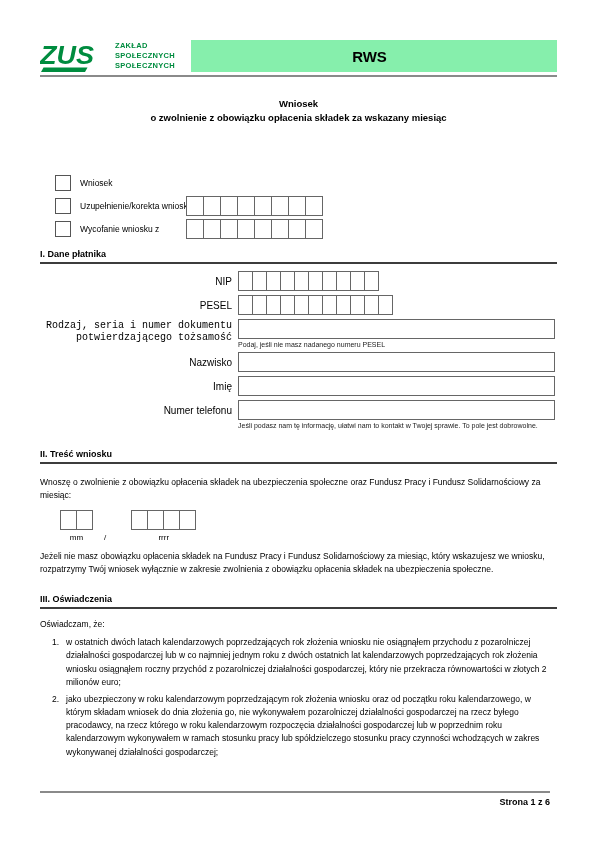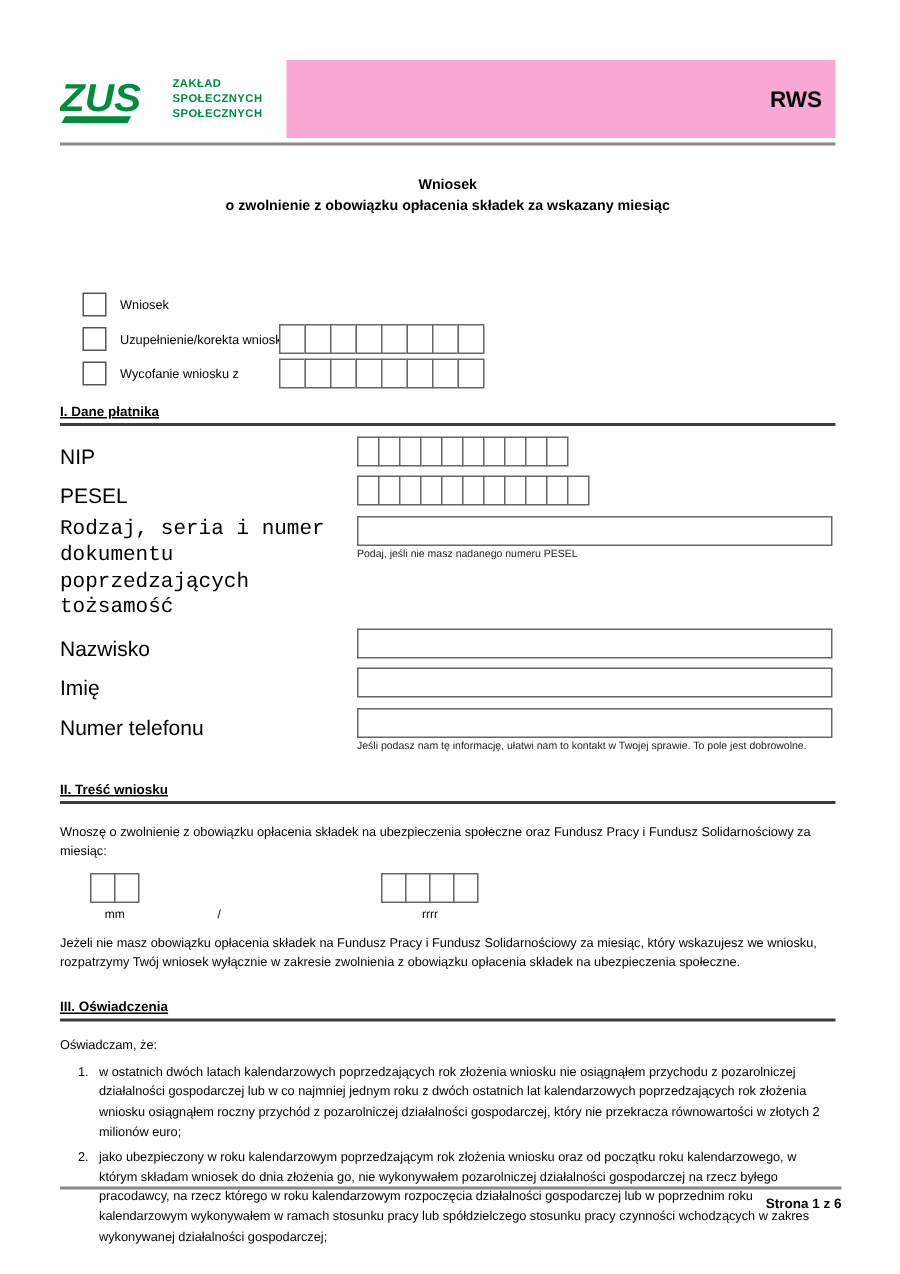--- a/index.html
+++ b/index.html
@@ -3,21 +3,21 @@
 <meta charset="utf-8">
 <style>
   * { margin:0; padding:0; box-sizing:border-box; }
   html,body { background:#e9e9e9; }
   .page {
     width:600px; height:849px; margin:0 auto; background:#ffffff;
     position:relative; font-family:"Liberation Sans", sans-serif; color:#000;
     padding:40px 43px 0 40px; overflow:hidden;
   }
   
-  .header { display:flex; height:52px; align-items:stretch; }
+  .header { display:flex; height:32px; align-items:stretch; }
   .logo-wrap { display:flex; align-items:center; }
   .logo-divider { width:2px; background:currentColor; margin:3px 8px 3px 9px; }
   .org-name {
     font-size:7.5px; font-weight:bold; line-height:1.35; letter-spacing:.3px;
     align-self:center; white-space:nowrap;
   }
   .form-band {
     flex:1; margin-left:16px; display:flex; align-items:center;
     justify-content:flex-end; padding-right:9px;
     font-size:15px; font-weight:bold; color:#000;
@@ -33,44 +33,44 @@
   .opt-cells { position:absolute; left:146px; top:0; }
   
   .cellrow { display:flex; }
   .cell { height:20px; border:1px solid #666; background:#fff; margin-left:-1px; }
   .cellrow .cell:first-child { margin-left:0; }
   .cells-date .cell { width:18px; }
   .cells-id .cell { width:15px; }
   .cells-my .cell { width:17px; }
   
   .section { margin-top:10px; }
-  .sec-title { font-size:9px; font-weight:bold;text-decoration:underline; }
+  .sec-title { font-size:9px; font-weight:bold; }
   .sec-rule { height:2px; background:#3c3c3c; margin-top:3px; }
   
   .fields { margin-top:7px; }
   .frow { display:flex; margin-bottom:4px; }
-  .flabel { width:192px; text-align:left; font-size:14px; padding-top:5px; line-height:1.25; flex:none; }
+  .flabel { width:192px; text-align:right; font-size:10px; padding-top:5px; line-height:1.25; flex:none; }
   .fcontrol { margin-left:6px; }
   .input { width:317px; height:20px; border:1px solid #666; background:#fff; }
   .fnote { font-size:7px; color:#222; margin-top:2px; }
   
   .para { font-size:8.5px; line-height:1.55; margin-top:12px; }
-  .my-wrap { display:flex; margin-top:8px; padding-left:20px;gap:41px; }
+  .my-wrap { display:flex; margin-top:8px; padding-left:20px; }
   .my-col { text-align:center; }
   .my-label { font-size:8px; margin-top:3px; }
   .my-sep { align-self:flex-end; font-size:8px; margin:0 11px 0 11px; }
   .my-gap { width:14px; }
   
   .decl-intro { font-size:8.5px; margin-top:10px; }
   .decl-list { margin-top:7px; }
   .decl-item { display:flex; font-size:8.5px; line-height:1.55; margin-bottom:4px; }
   .decl-num { width:14px; margin-left:12px; flex:none; }
   .decl-text { flex:1; }
   
-  .footer { position:absolute; left:40px; right:39px; top:791px; }
+  .footer { position:absolute; left:40px; right:50px; top:791px; }
   .footer-rule { height:2px; background:#8a8a8a; }
   .footer-label { text-align:right; font-size:9px; font-weight:bold; margin-top:4px; }
 </style>
 </head>
 <body>
 
 <div class="page">
 
   <div class="header">
     <div class="logo-wrap" style="color: rgb(0, 140, 63);">
@@ -78,21 +78,21 @@
         <text x="0" y="26" font-size="26" font-weight="bold" font-style="italic" textLength="54" lengthAdjust="spacingAndGlyphs" fill="currentColor">ZUS</text>
         <path d="M1 34 L45 34 L47.5 29.5 L3.5 29.5 Z" fill="currentColor"></path>
       </svg>
       <div class="logo-divider"></div>
       <div class="org-name">
         <div>ZAKŁAD</div>
         <div>SPOŁECZNYCH</div>
         <div>SPOŁECZNYCH</div>
       </div>
     </div>
-    <div class="form-band" style="background-color: #f9a8d4;">
+    <div class="form-band" style="background-color: #86efac; justify-content: center;">
       <span>RWS</span>
     </div>
   </div>
   <div class="header-rule"></div>
 
   <div class="doc-title">
     <div>Wniosek</div>
     <div>o zwolnienie z obowiązku opłacenia składek za wskazany miesiąc</div>
   </div>
 
@@ -169,21 +169,21 @@
               <span class="cell"></span>
               <span class="cell"></span>
               <span class="cell"></span>
             </div>
         </div>
       </div>
 
       <div class="frow">
         <div class="flabel" style="padding-top:1px;font-family:Liberation Mono, monospace;">
           <div>Rodzaj, seria i numer dokumentu</div>
-          <div>poprzedzających tożsamość</div>
+          <div>potwierdzającego tożsamość</div>
         </div>
         <div class="fcontrol">
           <div class="input"></div>
           <div class="fnote">Podaj, jeśli nie masz nadanego numeru PESEL</div>
         </div>
       </div>
 
       <div class="frow">
         <div class="flabel">Nazwisko</div>
         <div class="fcontrol">

